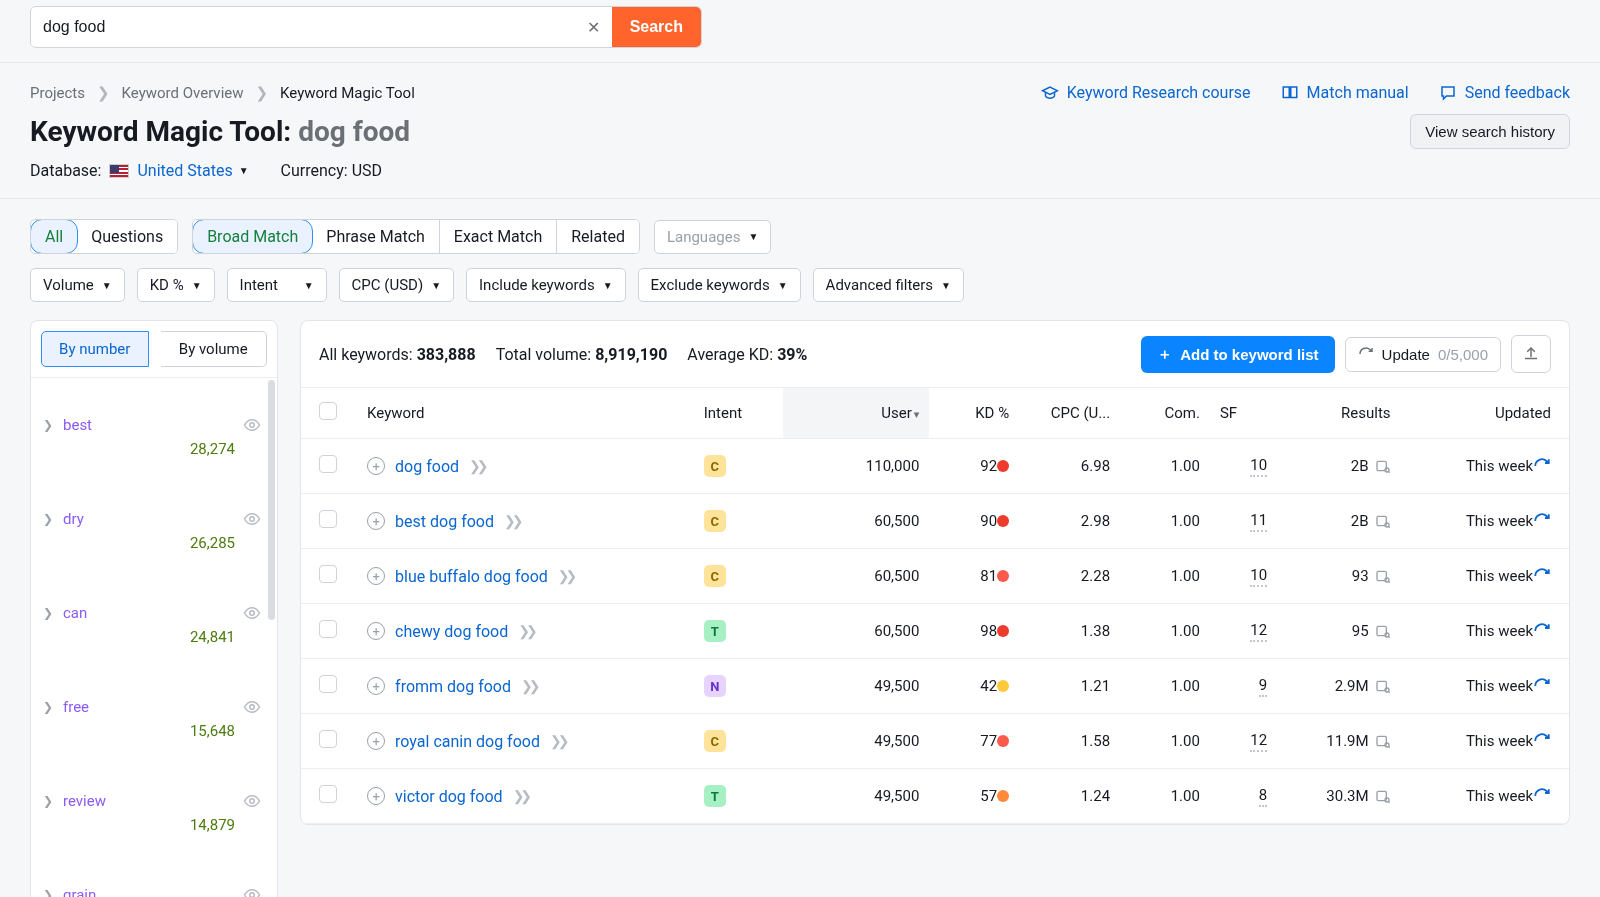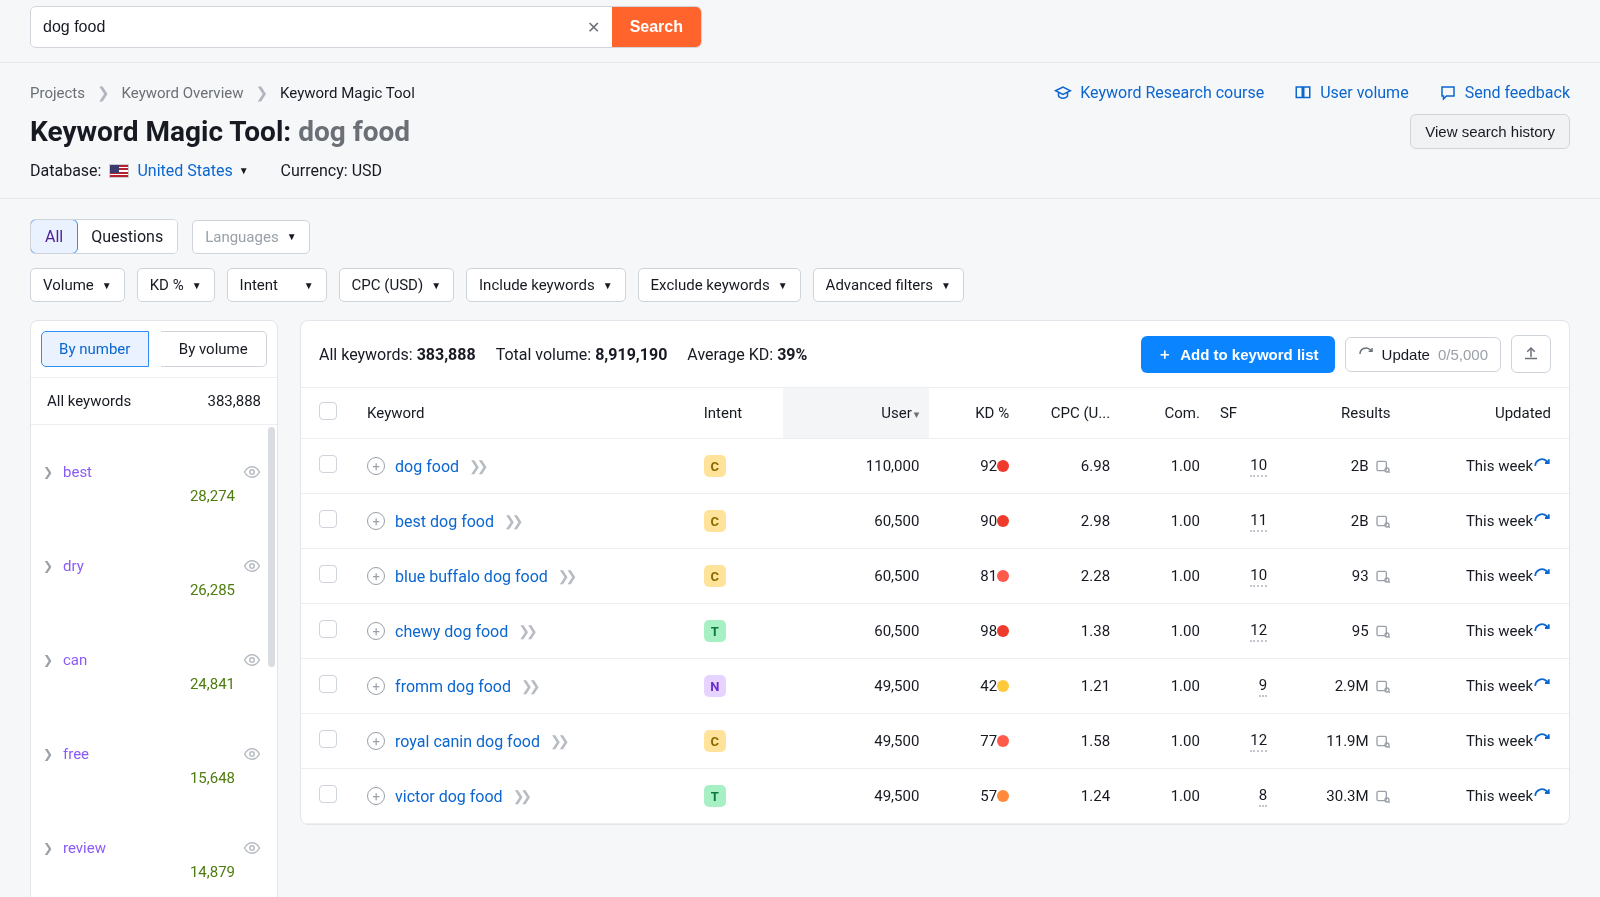--- a/index.html
+++ b/index.html
@@ -26,21 +26,21 @@
   .db { display:flex; align-items:center; gap:8px; }
   .db .country { color:#0b66d0; display:flex; align-items:center; gap:6px; cursor:pointer;}
   .flag { display:inline-block; width:20px; height:14px; background: linear-gradient(to bottom, #b22234 0%, #b22234 14%, #fff 14%, #fff 28%, #b22234 28%, #b22234 42%, #fff 42%, #fff 57%, #b22234 57%, #b22234 71%, #fff 71%, #fff 85%, #b22234 85%, #b22234 100%); position:relative; border:0.5px solid #ccc;}
   .flag::before { content:""; position:absolute; top:0; left:0; width:9px; height:8px; background:#3c3b6e; }
   .hr2 { border-top:1px solid #e5e7eb; }
   .filters-area { padding: 20px 30px 18px; }
   .filters-row1 { display:flex; align-items:center; gap:14px; margin-bottom:14px; }
   .seg-group { display:flex; border:1px solid #cfd3da; border-radius:5px; overflow:hidden; background:#fff;}
   .seg { padding:7px 14px; font-size:16px; border-right:1px solid #cfd3da; cursor:pointer; background:#fff; color:#171a22;}
   .seg:last-child { border-right:none; }
-  .seg.active { background:#eaf2ff; color:#4c1d95; border:1.5px solid #2d8ef5; margin:-1px; z-index:1; border-radius:6px; }
+  .seg.active { background:#eaf2ff; color:#15803d; border:1.5px solid #2d8ef5; margin:-1px; z-index:1; border-radius:12px; }
   .chip { display:flex; align-items:center; gap:8px; background:#fff; border:1px solid #cfd3da; border-radius:5px; padding:7px 12px; font-size:15px; color:#171a22; cursor:pointer;}
   .chip.muted { color:#9aa0a8; }
   .caret { font-size:10px; color:#171a22; }
   .filters-row2 { display:flex; align-items:center; gap:12px;text-align:center; }
   .content-row { display:flex; gap:22px; padding: 0 30px 20px; align-items:flex-start;}
   .sidebar { width:248px; background:#fff; border:1px solid #e3e5ea; border-radius:8px; overflow:hidden; }
   .side-tabs { display:flex; padding:10px 10px 10px; gap:12px; }
   .side-tab { flex:1; text-align:center; padding:8px 6px; border:1px solid #cfd3da; font-size:15px; background:#fff; cursor:pointer;}
   .side-tab:first-child { border-radius:5px 0 0 5px; }
   .side-tab:last-child { border-radius:0 5px 5px 0; border-left:none;}
@@ -133,21 +133,21 @@
       </span>
       <span>Keyword Research course</span>
     </div>
     <div class="lnk">
       <span>
         <svg width="18" height="18" viewBox="0 0 24 24" fill="none" stroke="#0b66d0" stroke-width="2">
             <rect x="3" y="4" width="8" height="14"></rect>
             <rect x="13" y="4" width="8" height="14"></rect>
           </svg>
       </span>
-      <span>User volume</span>
+      <span>Match manual</span>
     </div>
     <div class="lnk">
       <span>
         <svg width="18" height="18" viewBox="0 0 24 24" fill="none" stroke="#0b66d0" stroke-width="2">
             <path d="M4 4h16v12H10l-4 4v-4H4z"></path>
           </svg>
       </span>
       <span>Send feedback</span>
     </div>
   </div>
@@ -176,20 +176,26 @@
   </div>
 </div>
 <div class="hr2"></div>
 
 <div class="filters-area">
   <div class="filters-row1">
     <div class="seg-group">
       <div class="seg active">All</div>
       <div class="seg">Questions</div>
     </div>
+    <div class="seg-group">
+      <div class="seg active">Broad Match</div>
+      <div class="seg">Phrase Match</div>
+      <div class="seg">Exact Match</div>
+      <div class="seg">Related</div>
+    </div>
     <div class="chip muted">
       <span>Languages</span>
       <span class="caret">▼</span>
     </div>
   </div>
   <div class="filters-row2">
     <div class="chip">
         <span>Volume</span>
         <span class="caret">▼</span>
       </div>
@@ -218,24 +224,20 @@
         <span class="caret">▼</span>
       </div>
   </div>
 </div>
 
 <div class="content-row">
   <div class="sidebar">
     <div class="side-tabs">
       <div class="side-tab active">By number</div>
       <div class="side-tab">By volume</div>
-    </div>
-    <div class="side-all">
-      <span>All keywords</span>
-      <span>383,888</span>
     </div>
     <div class="side-list" id="side-list">
       <div class="side-scroll"></div>
     <div class="side-item">
           <span class="chev">❯</span>
     <span class="lbl">best</span>
     <span class="cnt">28,274</span>
     <span class="eye">
             <svg width="18" height="18" viewBox="0 0 24 24" fill="none" stroke="#b7bbc2" stroke-width="2">
               <path d="M2 12s4-7 10-7 10 7 10 7-4 7-10 7S2 12 2 12z"></path>

